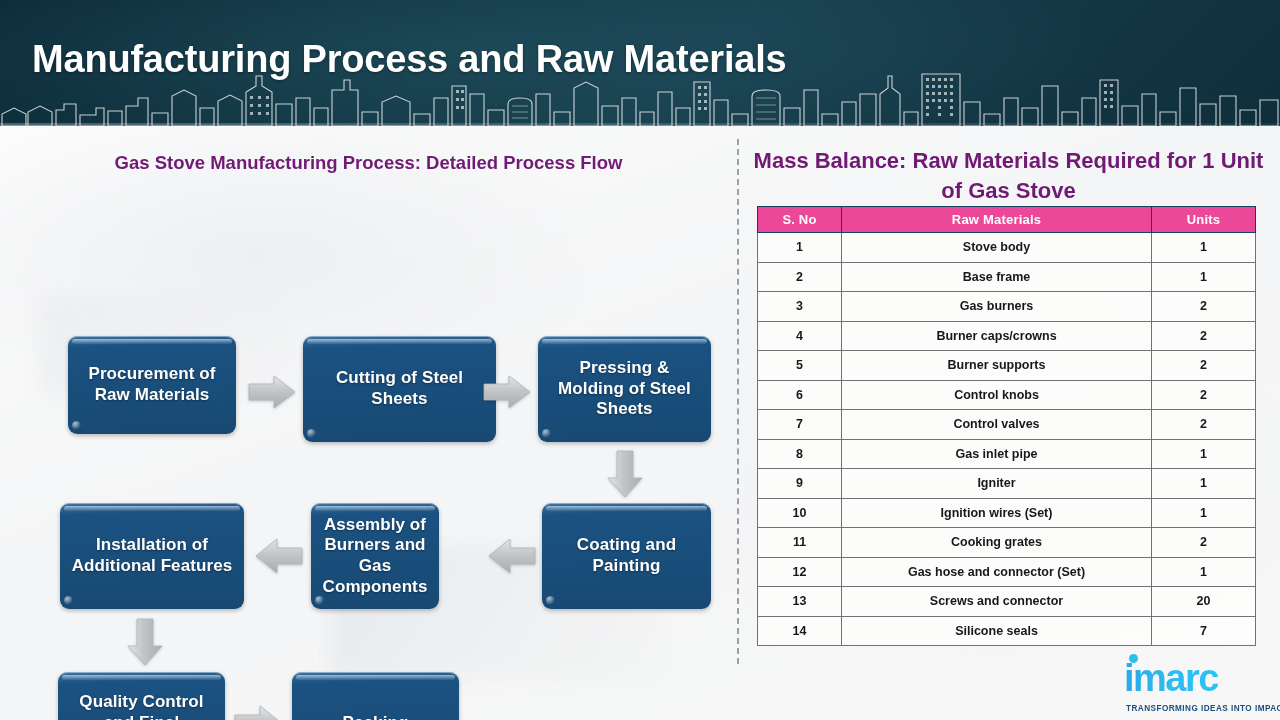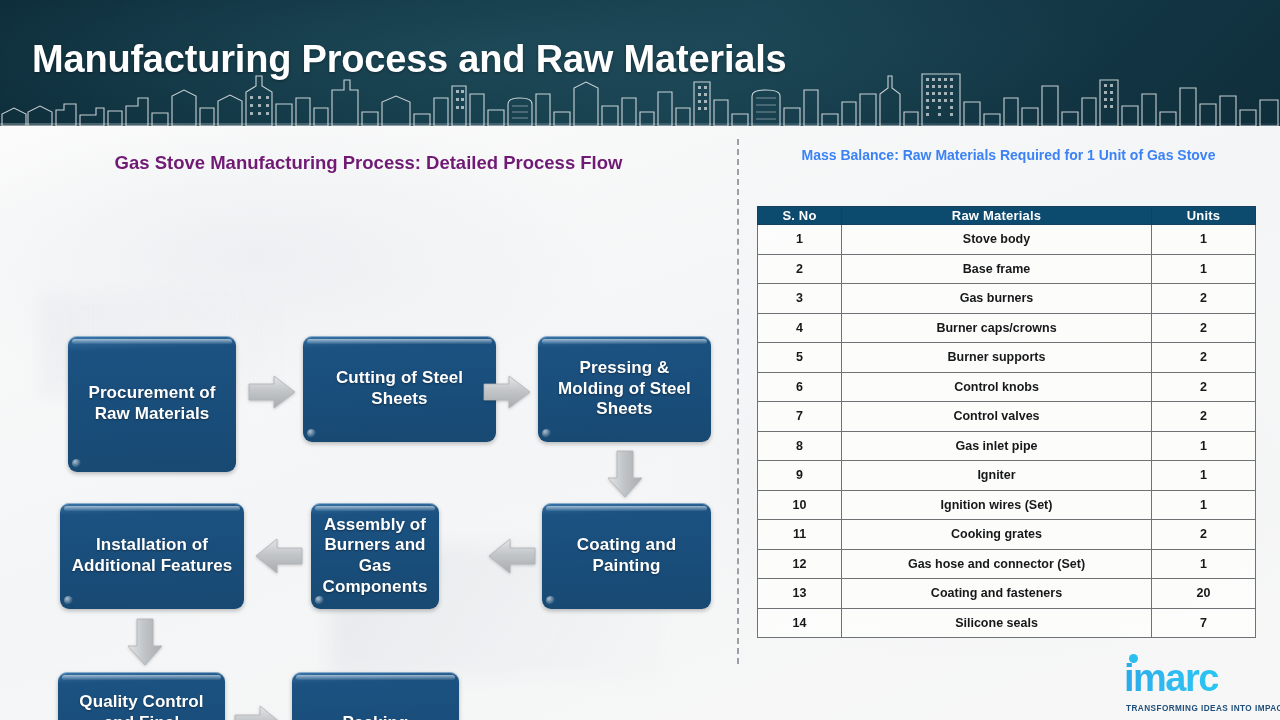--- a/index.html
+++ b/index.html
@@ -161,21 +161,21 @@
     position: absolute;
     left: 4px; bottom: 4px;
     width: 9px; height: 9px;
     border-radius: 50%;
     background: radial-gradient(circle at 35% 30%, rgba(255,255,255,0.65), rgba(255,255,255,0) 72%);
     pointer-events: none;
   }
   .flow-label { position: relative; z-index: 2; }
 
   
-  #box-procurement   { left:  68px; top: 210px; width: 168px; height: 136px; }
+  #box-procurement   { left:  68px; top: 210px; width: 168px; height: 98px; }
   #box-cutting       { left: 303px; top: 210px; width: 193px; height: 106px; }
   #box-pressing      { left: 538px; top: 210px; width: 173px; height: 106px; }
   #box-coating       { left: 542px; top: 377px; width: 169px; height: 106px; }
   #box-assembly      { left: 311px; top: 377px; width: 128px; height: 106px; }
   #box-installation  { left:  60px; top: 377px; width: 184px; height: 106px; }
   #box-quality       { left:  58px; top: 546px; width: 167px; height: 103px; }
   #box-packing       { left: 292px; top: 546px; width: 167px; height: 103px; }
 
   
   .arrow {
@@ -197,40 +197,40 @@
     top: 126px;
     width: 543px;
     height: 594px;
   }
   #table-title {
     position: absolute;
     left: 12px;
     top: 20px;
     width: 519px;
     text-align: center;
-    font-size: 14px;
-    font-weight: 700;
-    color: #3b82f6;
+    font-size: 22px;
+    font-weight: 700;
+    color: #701a75;
     line-height: 1.35;
   }
   #materials-table {
     position: absolute;
     left: 20px;
     top: 80px;
     width: 498px;
     border-collapse: collapse;
     font-size: 12.5px;
     table-layout: fixed;
   }
   #materials-table th {
-    background: #0c4a6e;
+    background: #ec4899;
     color: #ffffff;
     font-weight: 700;
     font-size: 13px;
-    height: 18px;
+    height: 26px;
     padding: 0 10px;
     border: 1px solid #16405f;
     text-align: center;
     letter-spacing: 0.2px;
   }
   #materials-table td {
     height: 29.5px;
     padding: 0 4px;
     border: 1px solid #6f7274;
     text-align: center;
@@ -588,21 +588,21 @@
           <td class="col-mat">Cooking grates</td>
           <td class="col-units">2</td>
         </tr>
         <tr>
           <td class="col-sno">12</td>
           <td class="col-mat">Gas hose and connector (Set)</td>
           <td class="col-units">1</td>
         </tr>
         <tr>
           <td class="col-sno">13</td>
-          <td class="col-mat">Coating and fasteners</td>
+          <td class="col-mat">Screws and connector</td>
           <td class="col-units">20</td>
         </tr>
         <tr>
           <td class="col-sno">14</td>
           <td class="col-mat">Silicone seals</td>
           <td class="col-units">7</td>
         </tr>
       </tbody>
   </table>
 </div>

